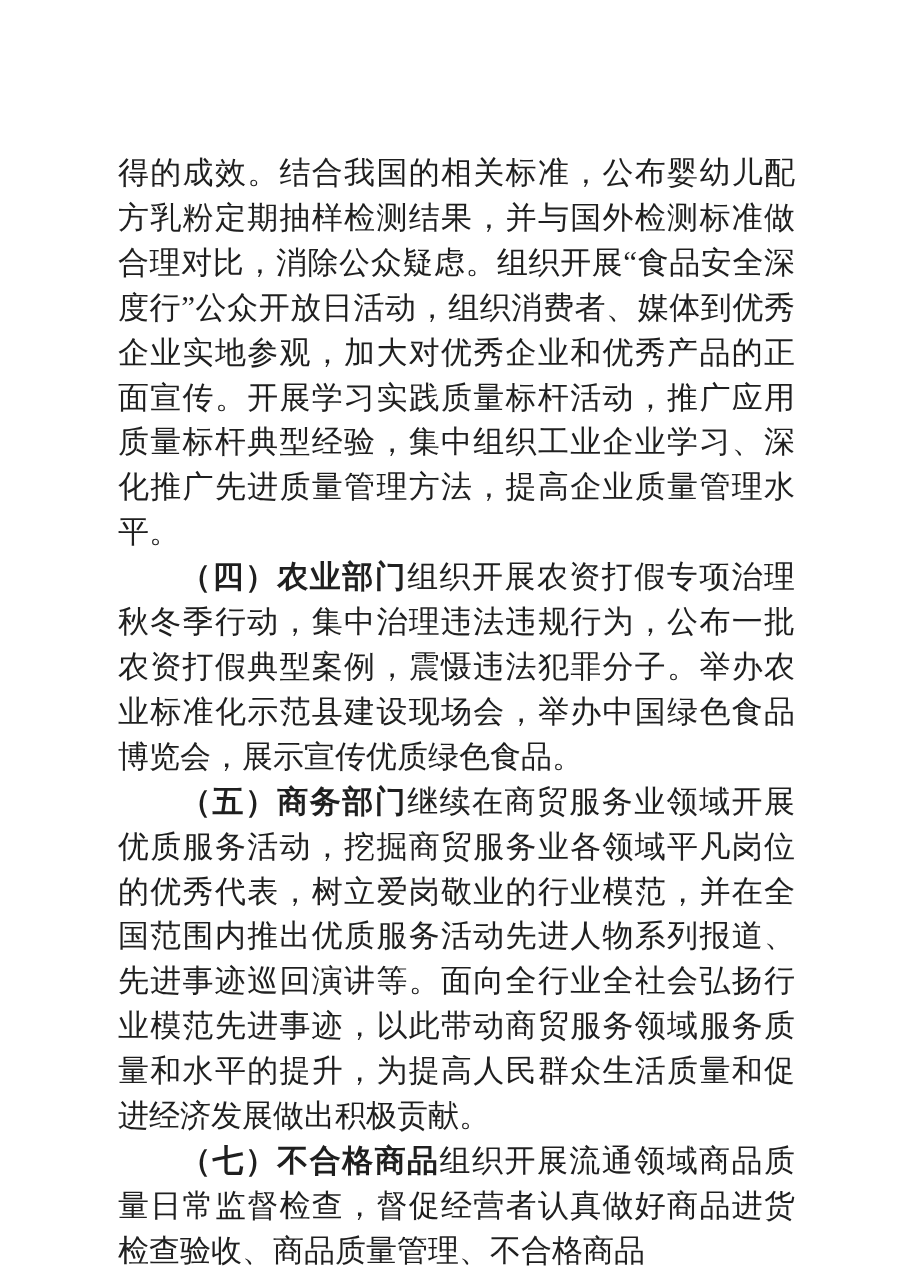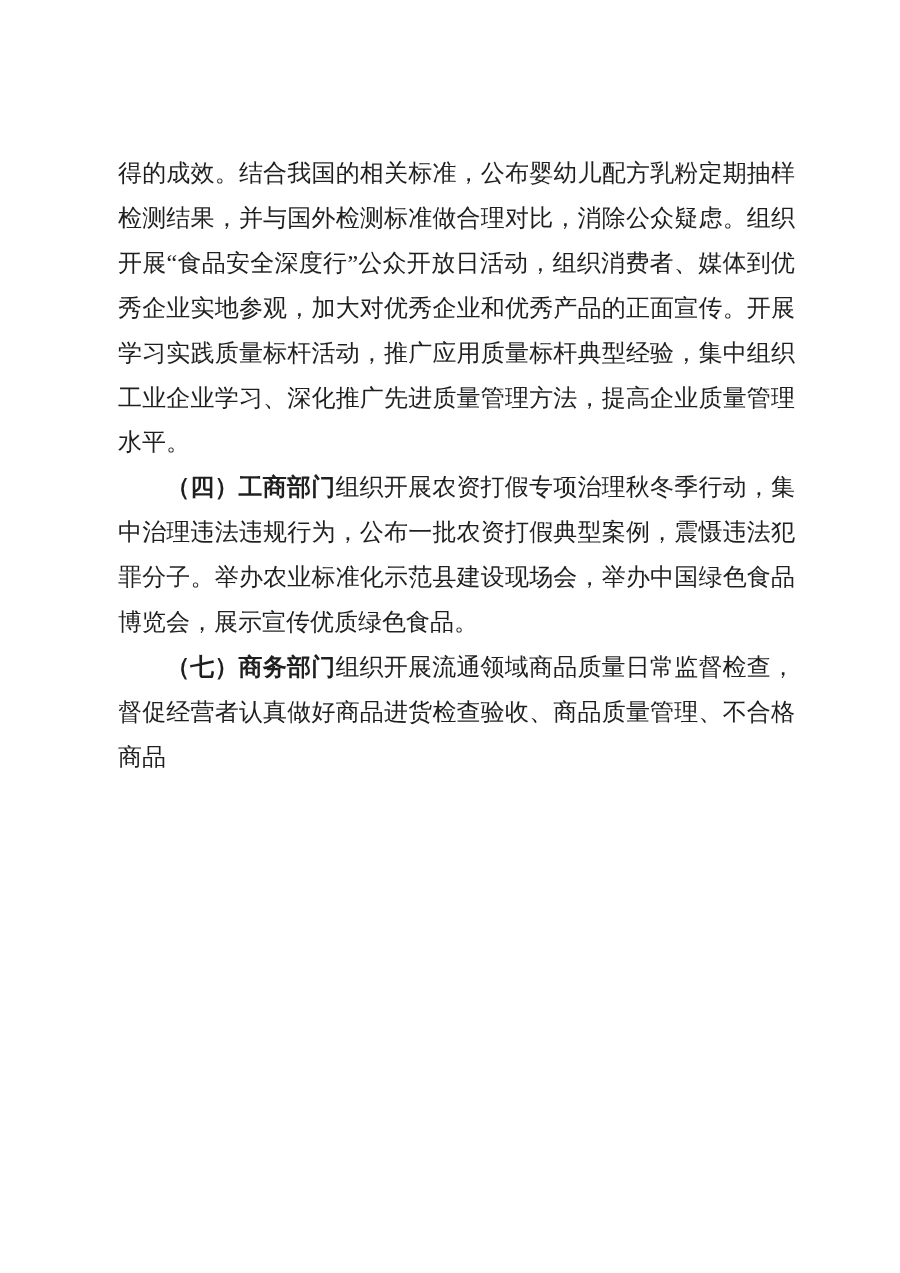--- a/index.html
+++ b/index.html
@@ -16,21 +16,21 @@
   }
   .doc-page {
     position: absolute;
     left: 118px;
     top: 151px;
     width: 677px;
   }
   .doc-paragraph {
     margin: 0;
     padding: 0;
-    font-size: 24px;
+    font-size: 31px;
     line-height: 44.9px;
     color: #1f1f1f;
     text-align: justify;
     letter-spacing: 0;
     word-break: break-all;
   }
   .doc-paragraph.indented {
     text-indent: 2em;
   }
   .para-lead {
@@ -43,22 +43,25 @@
 </head>
 <body>
 
 <div class="doc-page">
 
   <p class="doc-paragraph">
     <span class="para-body">得的成效。结合我国的相关标准，公布婴幼儿配方乳粉定期抽样检测结果，并与国外检测标准做合理对比，消除公众疑虑。组织开展“食品安全深度行”公众开放日活动，组织消费者、媒体到优秀企业实地参观，加大对优秀企业和优秀产品的正面宣传。开展学习实践质量标杆活动，推广应用质量标杆典型经验，集中组织工业企业学习、深化推广先进质量管理方法，提高企业质量管理水平。</span>
   </p>
 
   <p class="doc-paragraph indented">
-    <span class="para-lead">（四）工商部门</span><span class="para-body">组织开展农资打假专项治理秋冬季行动，集中治理违法违规行为，公布一批农资打假典型案例，震慑违法犯罪分子。举办农业标准化示范县建设现场会，举办中国绿色食品博览会，展示宣传优质绿色食品。</span>
+    <span class="para-lead">（四）农业部门</span><span class="para-body">组织开展农资打假专项治理秋冬季行动，集中治理违法违规行为，公布一批农资打假典型案例，震慑违法犯罪分子。举办农业标准化示范县建设现场会，举办中国绿色食品博览会，展示宣传优质绿色食品。</span>
+  </p>
+
+  <p class="doc-paragraph indented">
+    <span class="para-lead">（五）商务部门</span><span class="para-body">继续在商贸服务业领域开展优质服务活动，挖掘商贸服务业各领域平凡岗位的优秀代表，树立爱岗敬业的行业模范，并在全国范围内推出优质服务活动先进人物系列报道、先进事迹巡回演讲等。面向全行业全社会弘扬行业模范先进事迹，以此带动商贸服务领域服务质量和水平的提升，为提高人民群众生活质量和促进经济发展做出积极贡献。</span>
   </p>
 
 
-
   <p class="doc-paragraph indented">
-    <span class="para-lead">（七）商务部门</span><span class="para-body">组织开展流通领域商品质量日常监督检查，督促经营者认真做好商品进货检查验收、商品质量管理、不合格商品</span>
+    <span class="para-lead">（七）不合格商品</span><span class="para-body">组织开展流通领域商品质量日常监督检查，督促经营者认真做好商品进货检查验收、商品质量管理、不合格商品</span>
   </p>
 
 </div>
 
 </body></html>

